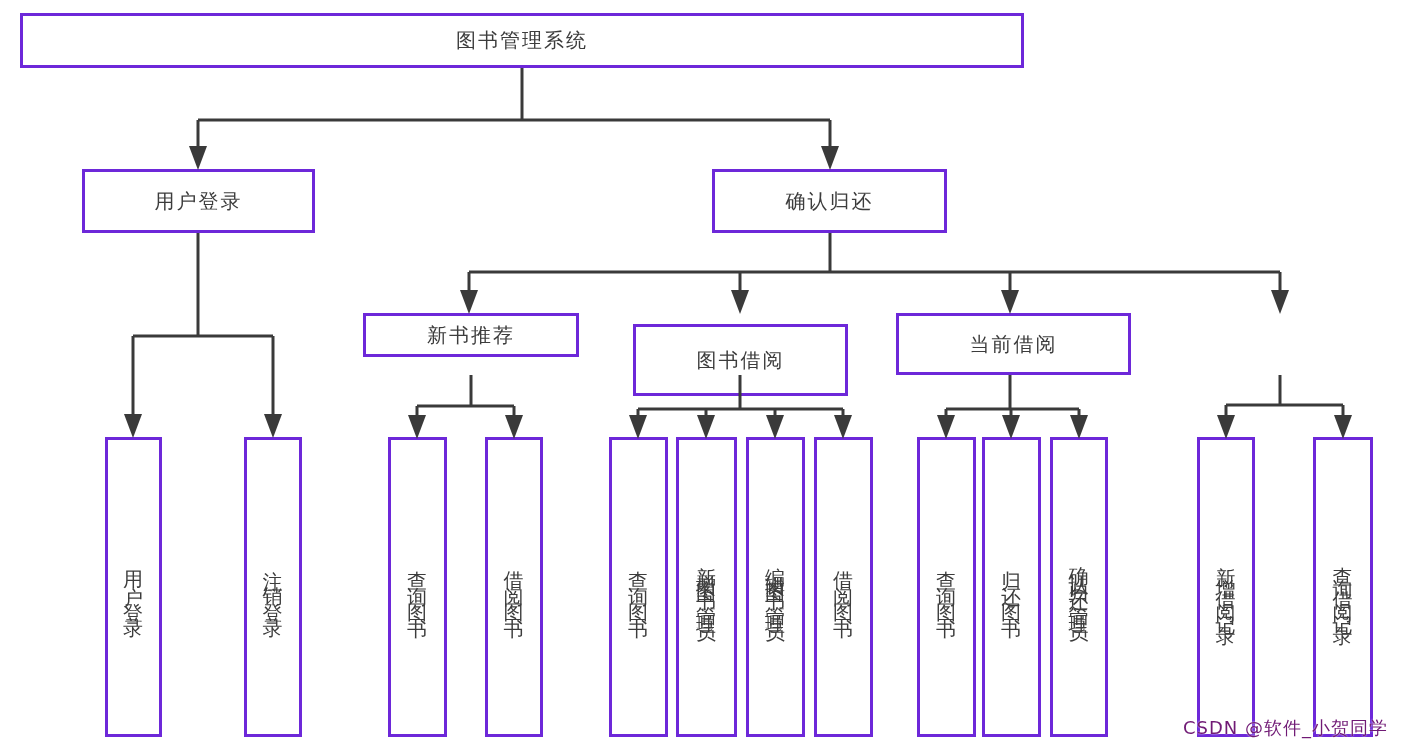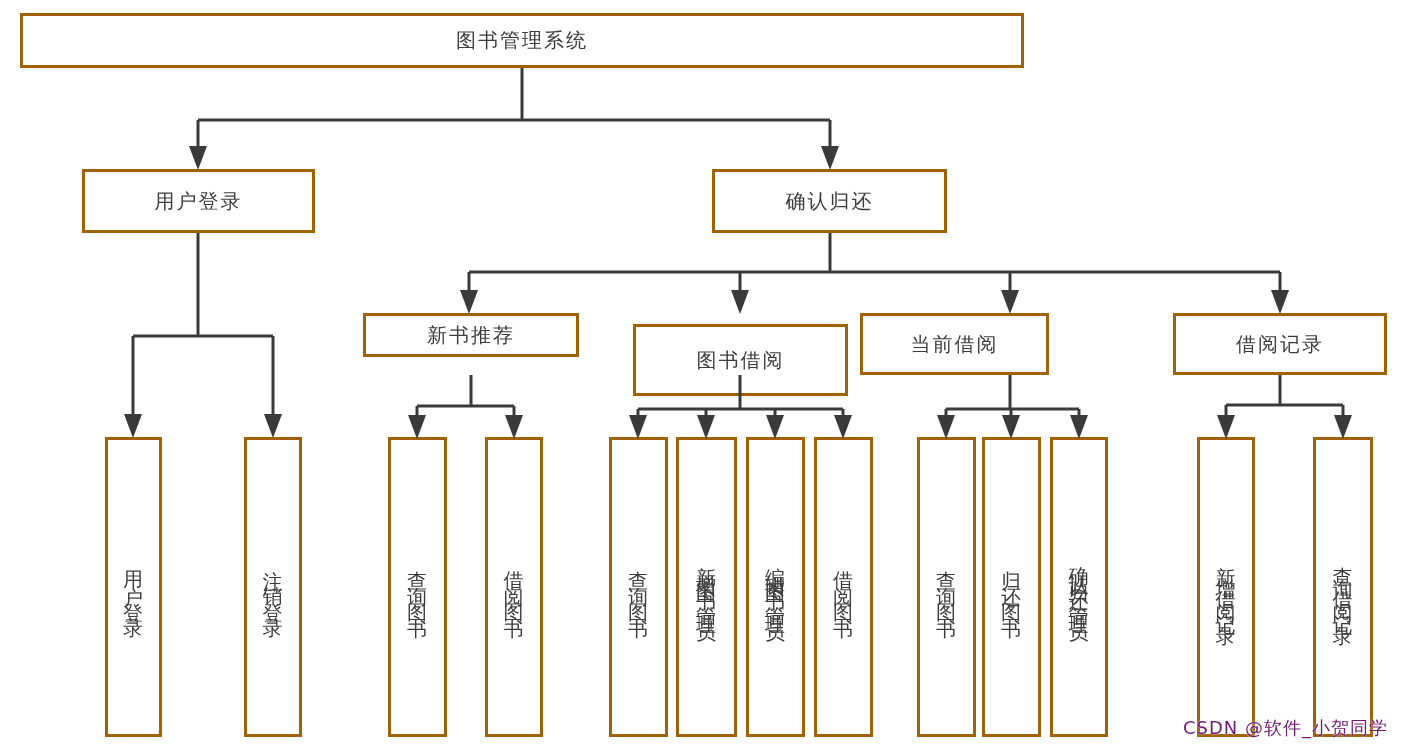--- a/index.html
+++ b/index.html
@@ -7,21 +7,21 @@
     position: relative;
     width: 1405px;
     height: 747px;
     background: #ffffff;
     font-family: "DejaVu Sans", "Liberation Sans", sans-serif;
     overflow: hidden;
   }
   .node {
     position: absolute;
     box-sizing: border-box;
-    border: 3px solid #a16207;
+    border: 3px solid #6d28d9;
     background: #ffffff;
     display: flex;
     align-items: center;
     justify-content: center;
     color: #3c3c3c;
     z-index: 2;
   }
   .h-node { font-size: 20px; letter-spacing: 2px; }
   .root-node { font-size: 20px; letter-spacing: 2px; }
   .leaf {
@@ -128,22 +128,21 @@
     </g>
   </svg>
 
   <div class="node root-node" style="left:20px; top:13px; width:1004px; height:55px;">图书管理系统</div>
 
   <div class="node h-node" style="left:82px; top:169px; width:233px; height:64px;">用户登录</div>
   <div class="node h-node" style="left:712px; top:169px; width:235px; height:64px;">确认归还</div>
 
   <div class="node h-node" style="left:363px; top:313px; width:216px; height:44px;">新书推荐</div>
   <div class="node h-node" style="left:633px; top:324px; width:215px; height:72px;">图书借阅</div>
-  <div class="node h-node" style="left:860px; top:313px; width:189px; height:62px;">当前借阅</div>
-  <div class="node h-node" style="left:1173px; top:313px; width:214px; height:62px;">借阅记录</div>
+  <div class="node h-node" style="left:896px; top:313px; width:235px; height:62px;">当前借阅</div>
 
   <div class="node leaf v4" style="left:105px; top:437px; width:57px; height:300px;">用户登录</div>
   <div class="node leaf v4" style="left:244px; top:437px; width:58px; height:300px;">注销登录</div>
 
   <div class="node leaf v4" style="left:388px; top:437px; width:59px; height:300px;">查询图书</div>
   <div class="node leaf v4" style="left:485px; top:437px; width:58px; height:300px;">借阅图书</div>
 
   <div class="node leaf v4" style="left:609px; top:437px; width:59px; height:300px;">查询图书</div>
   <div class="node leaf v9" style="left:676px; top:437px; width:61px; height:300px;">新增图书（管理员）</div>
   <div class="node leaf v9" style="left:746px; top:437px; width:59px; height:300px;">编辑图书（管理员）</div>

